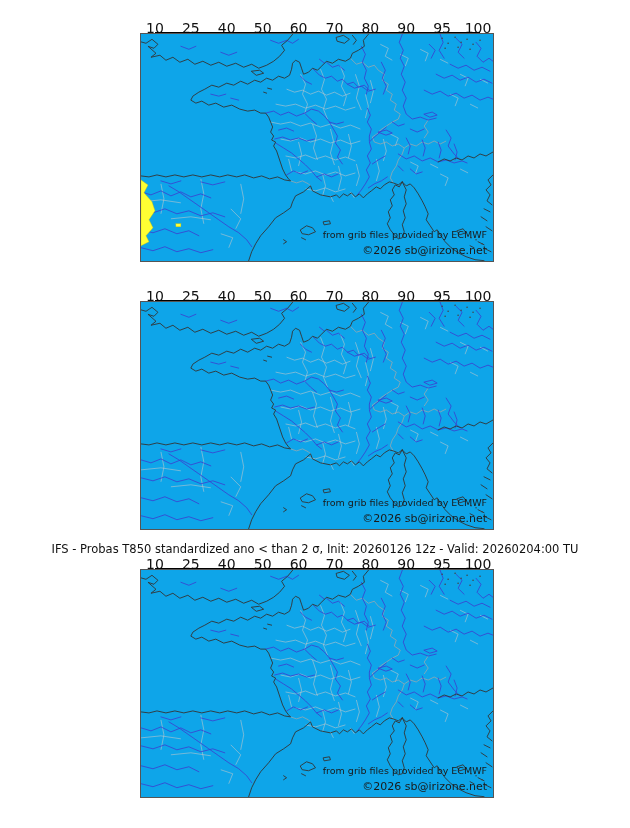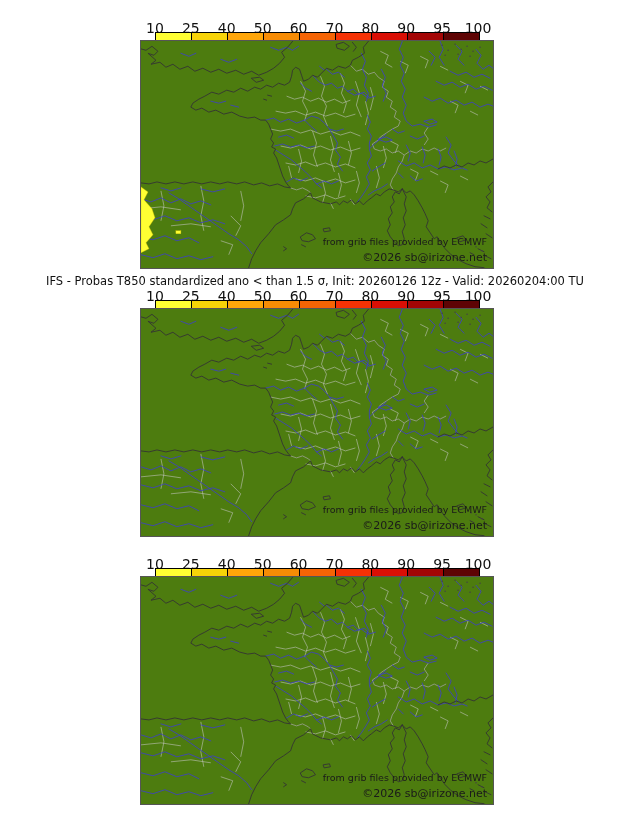--- a/index.html
+++ b/index.html
@@ -14,22 +14,22 @@
   }
   .ticks{position:absolute;top:20px;left:155px;width:323px;height:11px;font-size:14px;color:#111;}
   .ticks span{position:absolute;top:0;transform:translateX(-50%);}
   .colorbar{
     position:absolute;top:32px;left:155px;width:323px;height:12px;
     border:1px solid #000;display:flex;box-sizing:content-box;background:#fff;
   }
   .colorbar .seg{flex:1 1 0;border-right:1px solid #000;}
   .colorbar .seg:last-child{border-right:none;}
   .mapbox{
-    position:absolute;top:40px;left:140px;width:352px;height:227px;
-    border:1px solid var(--frame,#555);background:#4d7c0f;
+    position:absolute;top:33px;left:140px;width:352px;height:227px;
+    border:1px solid var(--frame,#555);background:#0ea5e9;
   }
   .basemap,.patchsvg{position:absolute;top:0;left:0;display:block;}
   .patchsvg{pointer-events:none;}
   .credit1{position:absolute;right:6px;bottom:21px;font-size:9.5px;color:#1a1a1a;white-space:nowrap;}
   .credit2{position:absolute;right:6px;bottom:4px;font-size:11px;color:#1a1a1a;white-space:nowrap;}
   .g-coast{stroke:var(--coast,#333);fill:none;stroke-width:0.9;stroke-linejoin:round;stroke-linecap:round;}
   .g-nation{stroke:var(--nation,#a8a8a8);fill:none;stroke-width:0.7;stroke-linejoin:round;}
   .g-admin{stroke:var(--admin,#c9c9c9);fill:none;stroke-width:0.55;stroke-linejoin:round;}
   .g-river{stroke:var(--river,#3c3ccf);fill:none;stroke-width:0.8;stroke-linejoin:round;stroke-linecap:round;}
   .g-dots{fill:#444;stroke:none;}
@@ -153,21 +153,20 @@
     <svg class="patchsvg" width="352" height="227" viewBox="0 0 353 227">
       <polygon class="g-patch" points="0,146 7,151 3,159 11,168 14,177 8,186 12,194 5,202 8,208 0,212"></polygon>
       <rect class="g-patch" x="35" y="190" width="5" height="3"></rect>
     </svg>
     <div class="credit1">from grib files provided by ECMWF</div>
     <div class="credit2">©2026 sb@irizone.net</div>
   </div>
 </div>
 
 <div class="panel" style="top:268px">
-  <div class="panel-title">IFS - Probas T850  standardized ano &lt; than 1.5 σ, Init: 20260126 12z - Valid: 20260204:00 TU</div>
   <div class="ticks">
       <span style="left: 0%;">10</span>
       <span style="left: 11.1111%;">25</span>
       <span style="left: 22.2222%;">40</span>
       <span style="left: 33.3333%;">50</span>
       <span style="left: 44.4444%;">60</span>
       <span style="left: 55.5556%;">70</span>
       <span style="left: 66.6667%;">80</span>
       <span style="left: 77.7778%;">90</span>
       <span style="left: 88.8889%;">95</span>
@@ -188,20 +187,21 @@
     <svg class="basemap" width="352" height="227" viewBox="0 0 353 227">
         <use href="#basemap-g"></use>
       </svg>
 
     <div class="credit1">from grib files provided by ECMWF</div>
     <div class="credit2">©2026 sb@irizone.net</div>
   </div>
 </div>
 
 <div class="panel" style="top:536px">
+  <div class="panel-title">IFS - Probas T850  standardized ano &lt; than 2 σ, Init: 20260126 12z - Valid: 20260204:00 TU</div>
   <div class="ticks">
       <span style="left: 0%;">10</span>
       <span style="left: 11.1111%;">25</span>
       <span style="left: 22.2222%;">40</span>
       <span style="left: 33.3333%;">50</span>
       <span style="left: 44.4444%;">60</span>
       <span style="left: 55.5556%;">70</span>
       <span style="left: 66.6667%;">80</span>
       <span style="left: 77.7778%;">90</span>
       <span style="left: 88.8889%;">95</span>

